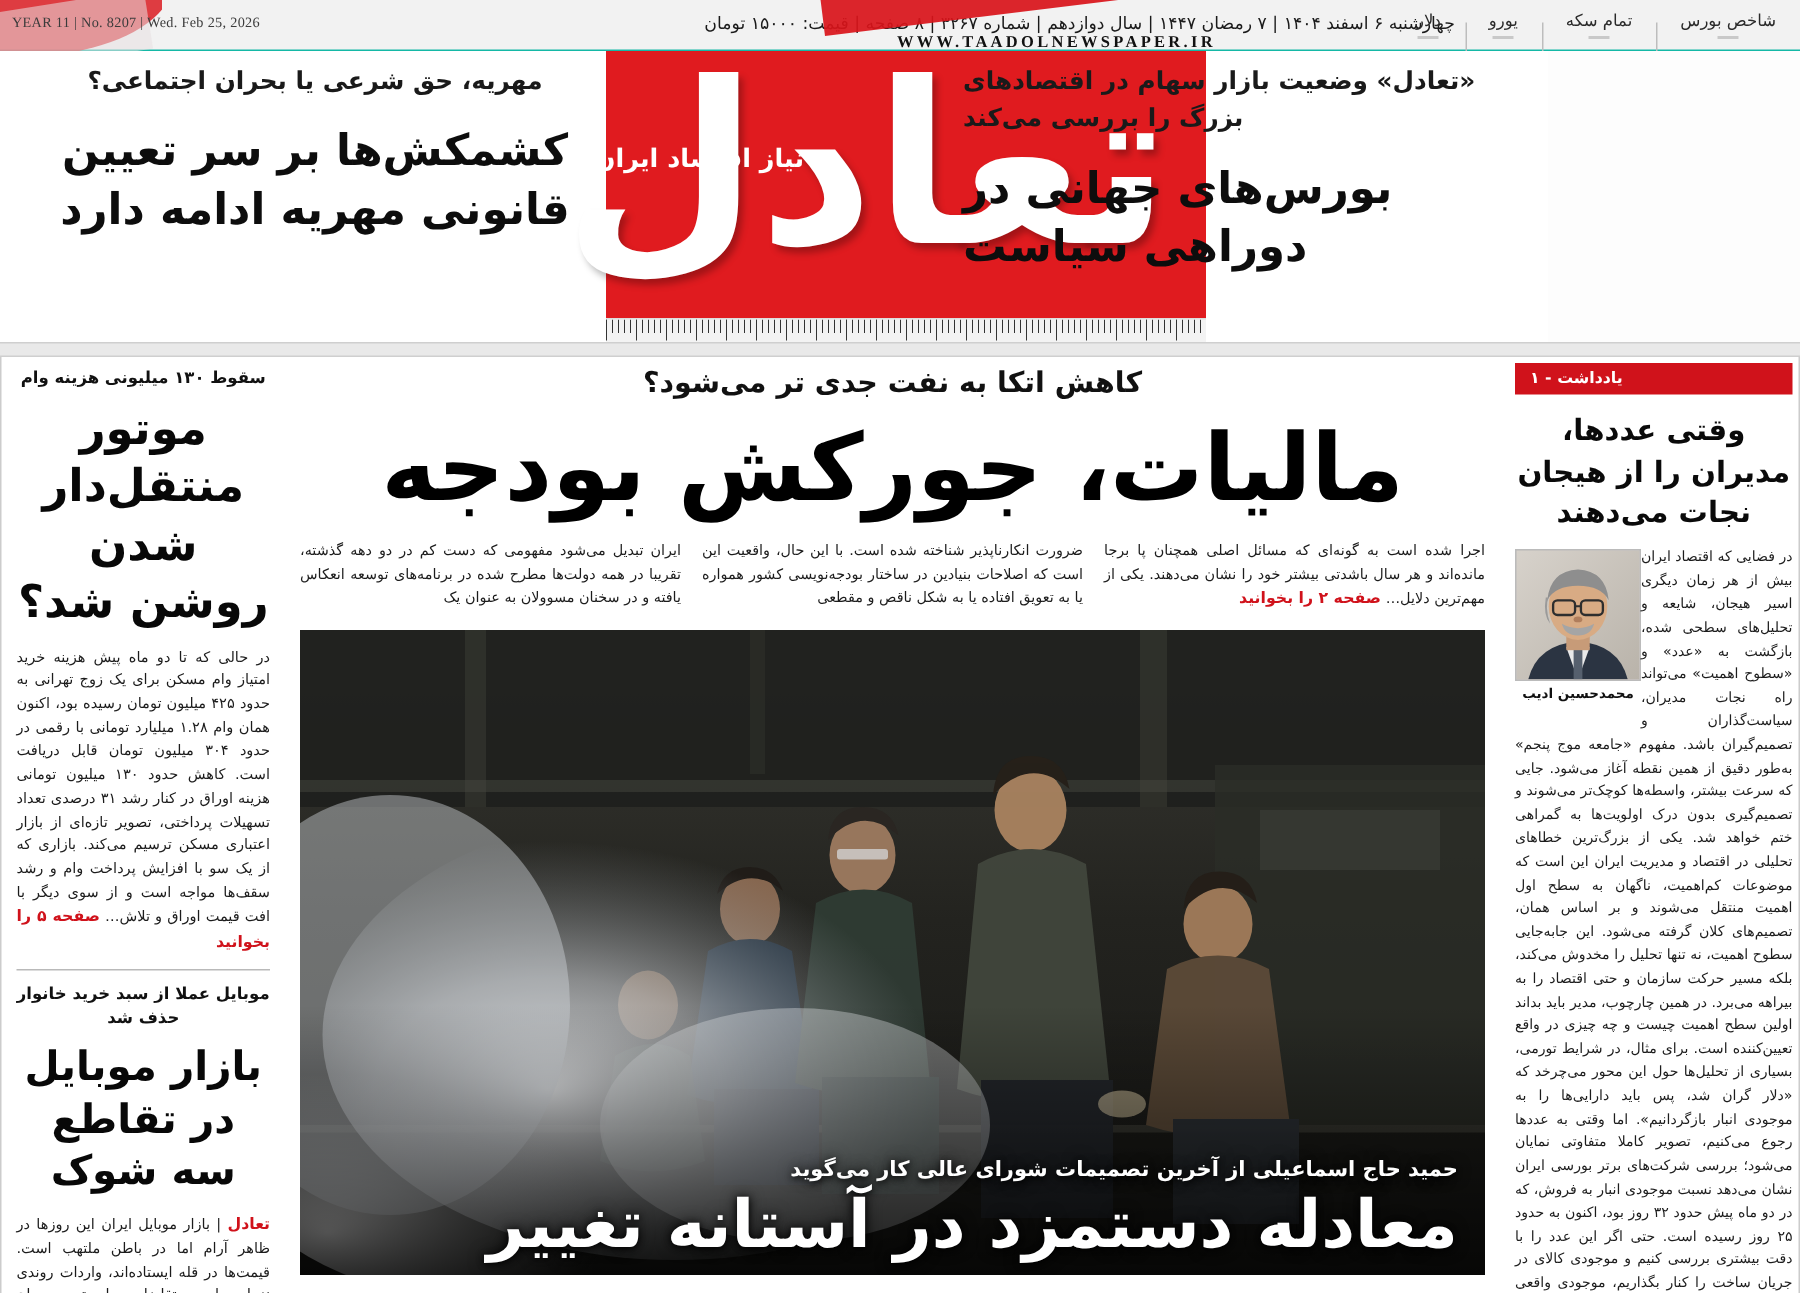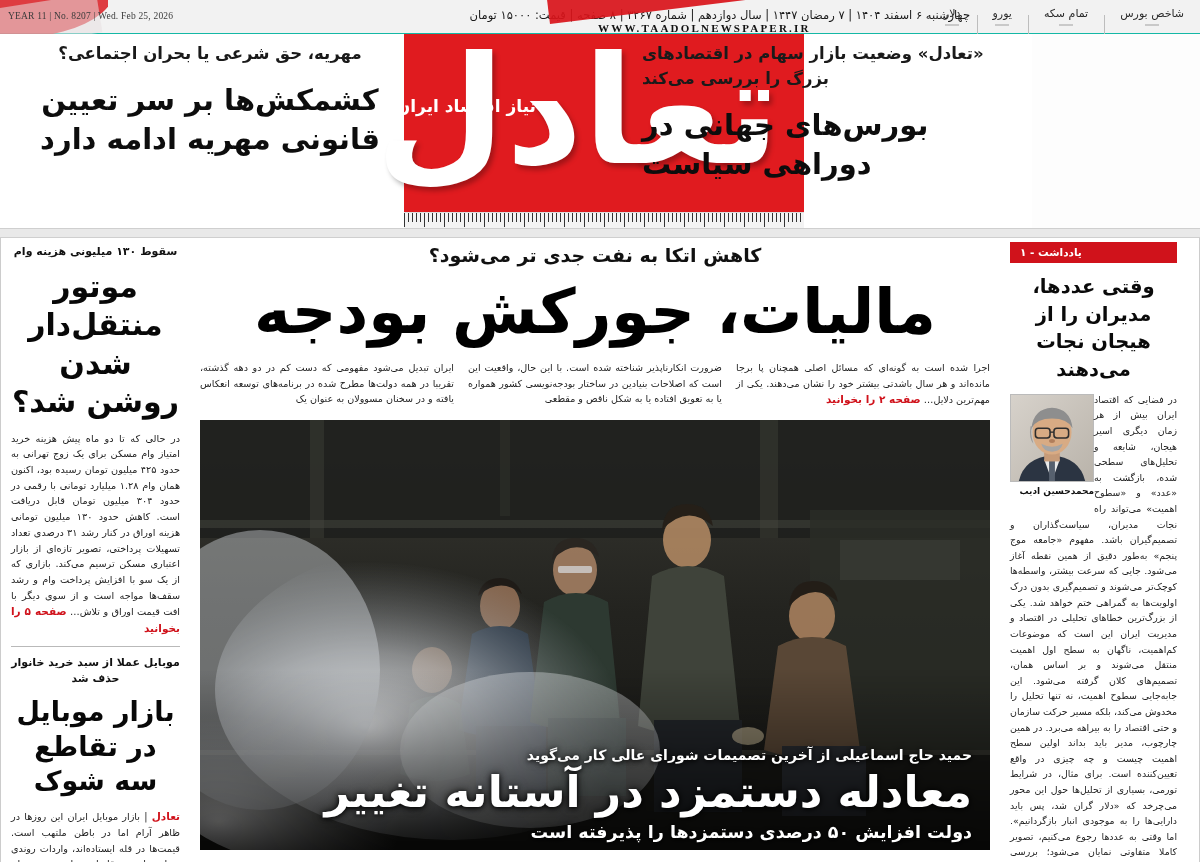--- a/index.html
+++ b/index.html
@@ -200,21 +200,21 @@
   .col-left {
     position: absolute; right: 1010px; top: 0;
     width: 190px; height: 624px;
     padding: 6px 10px 0 10px;
     border-left: 1px solid #cccccc;
     direction: rtl;
   }
   .col-right {
     position: absolute; right: 0; top: 0;
     width: 200px; height: 624px;
-    padding: 0 22px 0 10px;
+    padding: 0 4px 0 10px;
     border-right: 1px solid #cccccc;
     direction: rtl;
   }
   .col-center {
     position: absolute; left: 190px; top: 0;
     width: 810px; height: 624px;
     padding: 4px 10px 0 10px;
     direction: rtl;
   }
 
@@ -309,21 +309,21 @@
     float: left; width: 84px; margin: 2px 0 4px 0;
     shape-outside: margin-box;
   }
   .author-photo {
     width: 84px; height: 88px; overflow: hidden;
     border: 1px solid #bbb; background: #cfc8c2;
   }
   .author-photo svg { display: block; width: 100%; height: 100%; }
   .author-name {
     font-size: 9px; font-weight: bold; color: #111;
-    text-align: right; margin-top: 4px; line-height: 1.3;
+    text-align: center; margin-top: 4px; line-height: 1.3;
   }
   .clearfix::after { content: ""; display: block; clear: both; }
 </style>
 </head>
 <body>
 
 <div class="page">
 
   <div class="topbar">
     <div class="corner-logo">
@@ -503,21 +503,20 @@
           <ellipse cx="140" cy="340" rx="190" ry="110" fill="url(#smokeG2)"></ellipse>
           <ellipse cx="330" cy="330" rx="130" ry="78" fill="#dfe2e4" opacity=".4"></ellipse>
           <ellipse cx="60" cy="250" rx="120" ry="140" fill="#cfd3d6" opacity=".45"></ellipse>
 
           <rect x="0" y="250" width="790" height="180" fill="url(#darkBot)"></rect>
         </svg>
 
         <div class="photo-caption">
           <div class="pc-kicker">حمید حاج اسماعیلی از آخرین تصمیمات شورای عالی کار می‌گوید</div>
           <div class="pc-title">معادله دستمزد در آستانه تغییر</div>
-          <div class="pc-sub">دولت افزایش ۵۰ درصدی دستمزدها را پذیرفته است</div>
         </div>
       </div>
     </div>
 
     <div class="col-right">
       <div class="note-badge">یادداشت - ۱</div>
 
       <div class="note-title">وقتی عددها، مدیران را از هیجان نجات می‌دهند</div>
 
       <div class="note-body clearfix">

